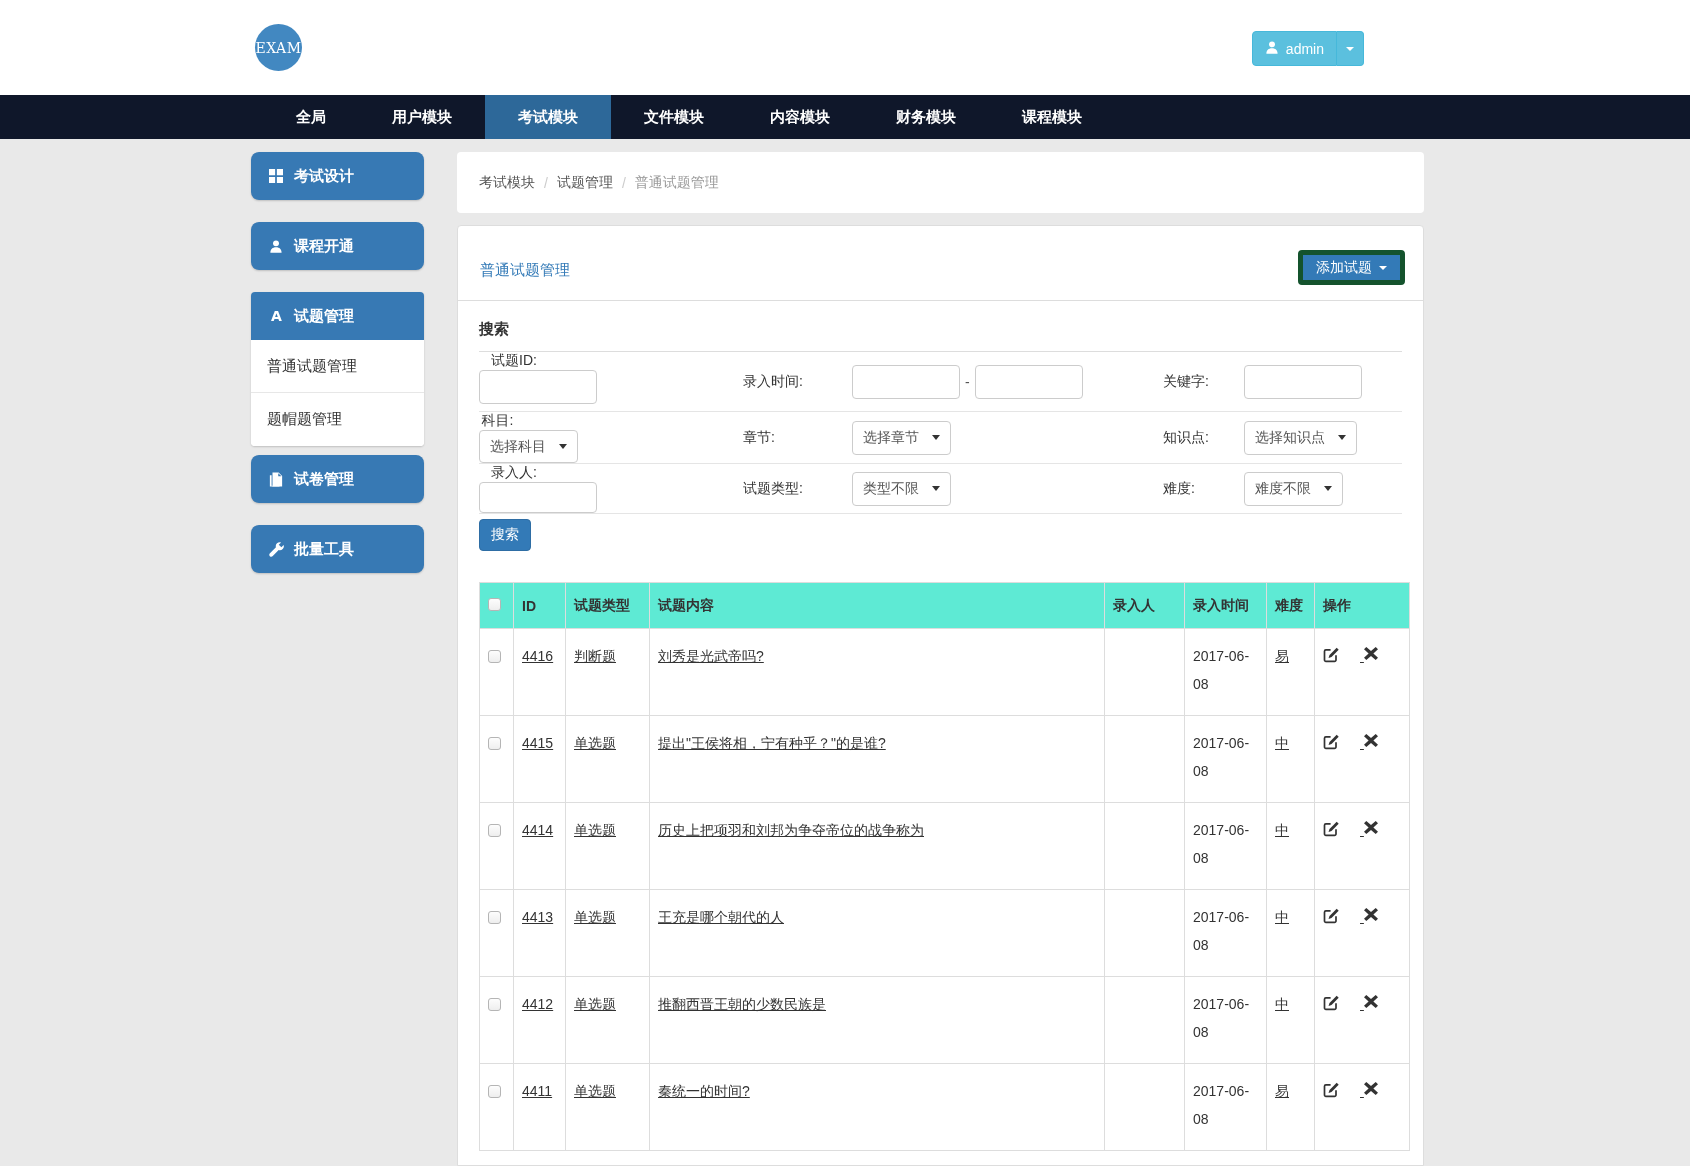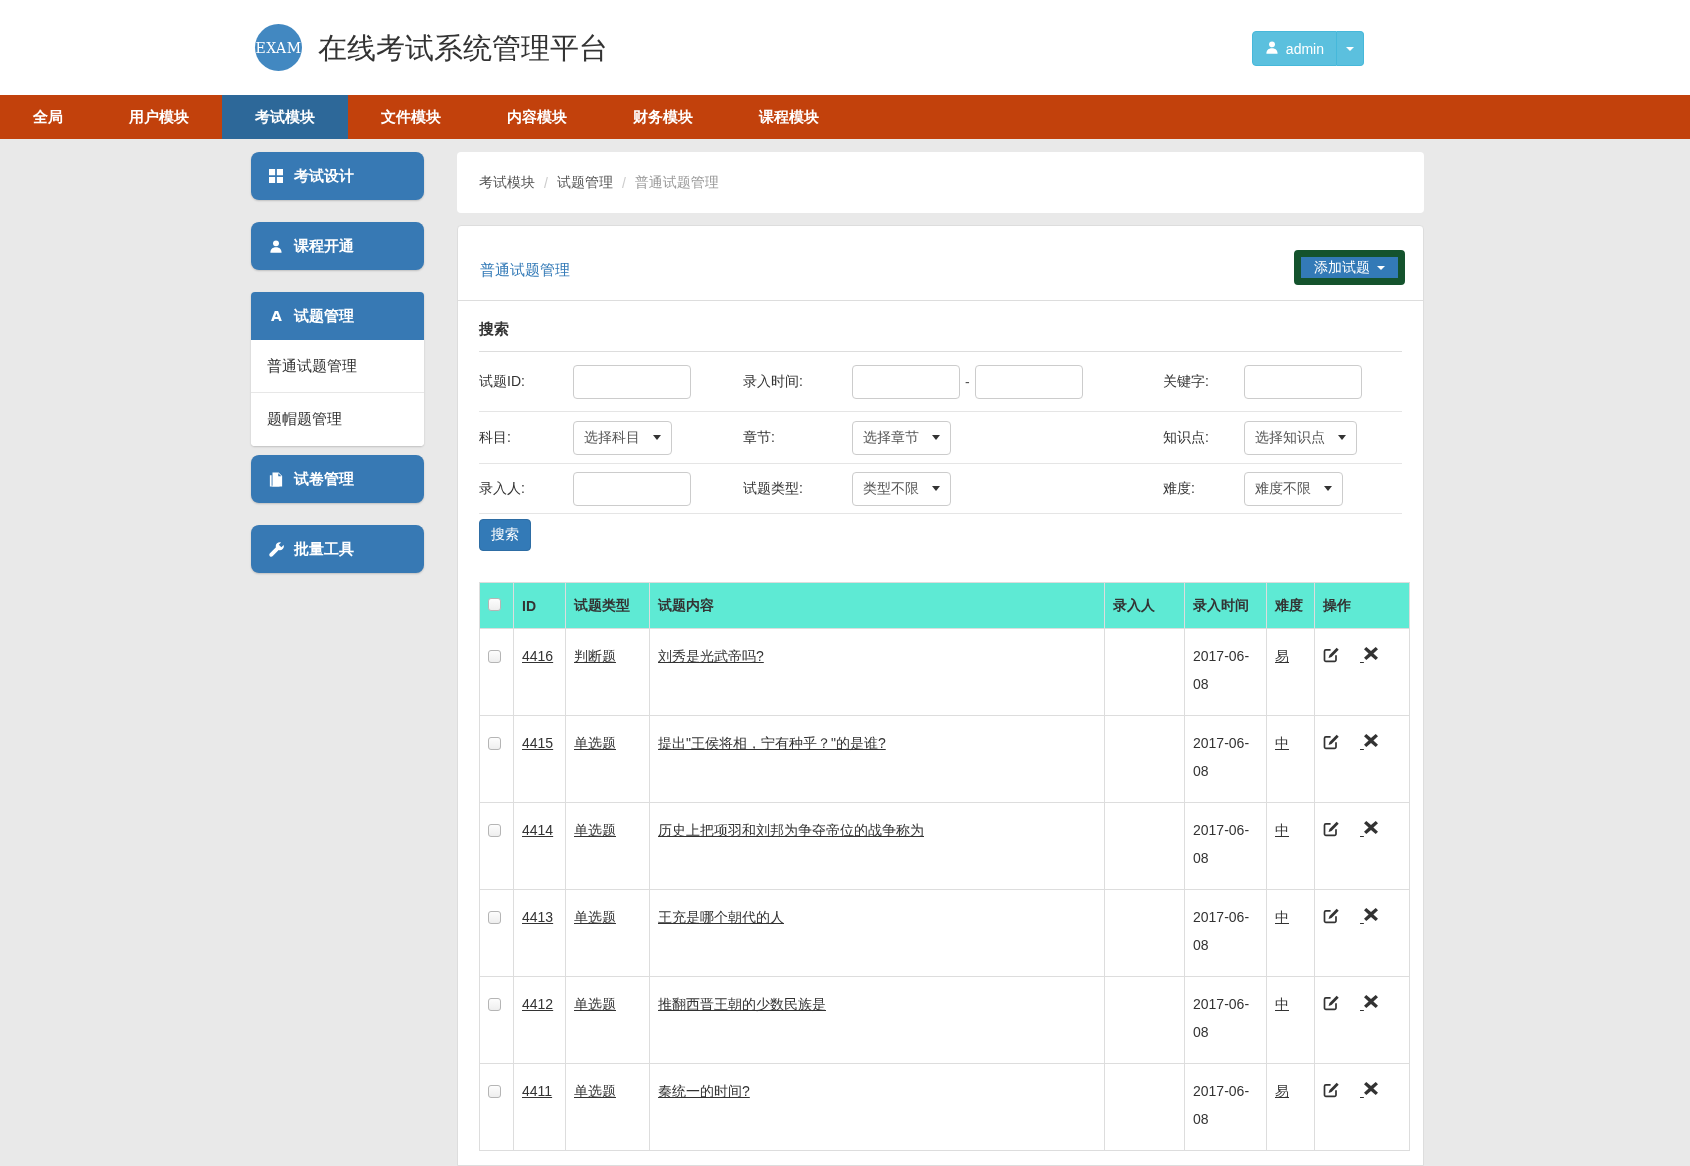--- a/index.html
+++ b/index.html
@@ -20,21 +20,21 @@
   .user-btn {
     background:#5bc0de; color:#fff; border:1px solid #46b8da; border-radius:4px 0 0 4px;
     display:flex; align-items:center; gap:7px; padding:0 12px; font-size:14px; cursor:pointer;
   }
   .user-caret-btn {
     background:#5bc0de; border:1px solid #46b8da; border-left:none; border-radius:0 4px 4px 0;
     width:27px; display:flex; align-items:center; justify-content:center; cursor:pointer; color:#fff;
   }
   .caret { width:0; height:0; border-left:4px solid transparent; border-right:4px solid transparent; border-top:4px solid currentColor; display:inline-block; }
   
-  .navbar { height:44px; background:#c2410c; display:flex; }
+  .navbar { height:44px; background:#0f172a; display:flex; padding-left:263px; }
   .nav-item { color:#fff; font-size:15px; font-weight:bold; display:flex; align-items:center; padding:0 33px; cursor:pointer; }
   .nav-item.active { background:#2d6899; }
   
   .container { position:absolute; left:251px; top:152px; width:1173px; }
   
   .sidebar { position:absolute; left:0; top:0; width:173px; }
   .side-item {
     height:48px; background:#3779b4; border-radius:8px; margin-bottom:22px; color:#fff;
     display:flex; align-items:center; padding-left:17px; gap:10px; font-size:15px; font-weight:bold;
     cursor:pointer; box-shadow:0 1px 2px rgba(0,0,0,.18);
@@ -58,33 +58,33 @@
   .crumb-sep { color:#ccc; margin:0 9px; }
   .crumb.active { color:#999; cursor:default; }
   .panel {
     margin-top:12px; background:#fff; border:1px solid #ddd; border-radius:4px 4px 0 0;
     height:941px; overflow:hidden;
   }
   .panel-head { height:75px; position:relative; border-bottom:1px solid #ddd; }
   .panel-tab { position:absolute; left:22px; top:35px; color:#337ab7; font-size:15px; cursor:pointer; }
   .add-btn {
     position:absolute; right:18px; top:24px; height:35px; background:#337ab7; color:#fff;
-    border:7px solid #14532d; border-radius:4px; padding:0 13px; display:flex; align-items:center;
+    border:5px solid #14532d; border-radius:4px; padding:0 13px; display:flex; align-items:center;
     gap:7px; font-size:14px; cursor:pointer;
   }
   
   .search-wrap { padding:0 21px; }
   .search-title { font-size:15px; font-weight:bold; color:#333; padding:19px 0 12px; border-bottom:1px solid #ddd; }
   .form-row { position:relative; border-bottom:1px solid #e5e5e5; }
   .form-row.r1 { height:60px; }
   .form-row.r2 { height:52px; }
   .form-row.r3 { height:50px; }
   .fg { position:absolute; top:0; bottom:0; display:flex; align-items:center; }
   .fg .lbl { font-size:14px; color:#333; }
-  .fg1 { left:0; }   .fg1 .lbl { width:94px; }
+  .fg1 { left:0;flex-direction:column; }   .fg1 .lbl { width:94px; }
   .fg2 { left:264px; } .fg2 .lbl { width:109px; }
   .fg3 { left:684px; } .fg3 .lbl { width:81px; }
   .ti { width:118px; height:34px; border:1px solid #ccc; border-radius:4px; padding:0 8px; font-size:14px; background:#fff; outline:none; font-family:inherit; }
   .ti.date { width:108px; }
   .dash { margin:0 5px; color:#555; }
   .sel {
     height:34px; border:1px solid #ccc; border-radius:4px; background:#fff; display:inline-flex;
     align-items:center; padding:0 10px; font-size:14px; color:#555; gap:13px; cursor:pointer;
   }
   .sel .sel-caret { width:0; height:0; border-left:4px solid transparent; border-right:4px solid transparent; border-top:5px solid #333; }
@@ -106,21 +106,20 @@
   .act-cell .act { display:inline-flex; margin-right:20px; cursor:pointer; vertical-align:top; margin-top:5px; }
   .act svg { display:block; }
 </style>
 </head>
 <body>
 
 <header class="topbar">
   <div class="logo-circle">
     <span>EXAM</span>
   </div>
-  <div class="site-title">在线考试系统管理平台</div>
   <div class="user-group">
     <div class="user-btn">
       <span class="ic">
         <svg width="14" height="15" viewBox="0 0 16 16">
             <circle cx="8" cy="4.4" r="3.4" fill="#fff"></circle>
             <path fill="#fff" d="M8 8.8c-4.1 0-6.4 2.4-6.4 6.2h12.8c0-3.8-2.3-6.2-6.4-6.2z"></path>
           </svg>
       </span>
       <span>admin</span>
     </div>

